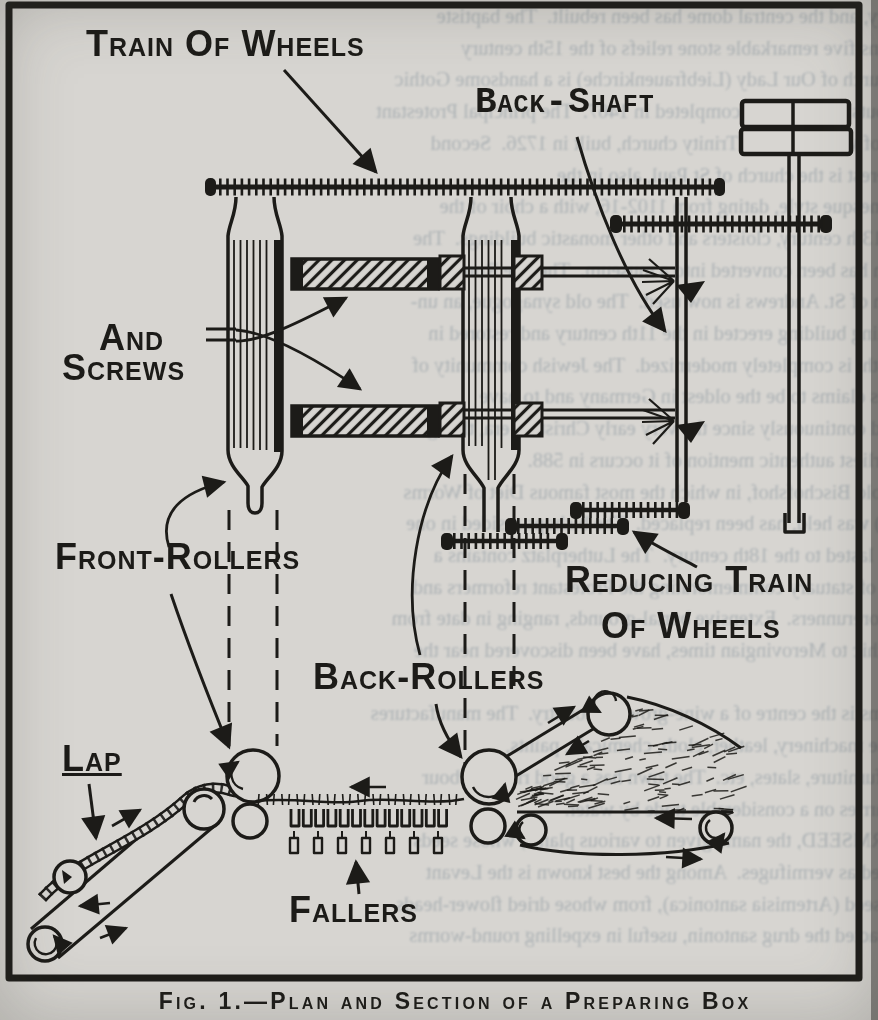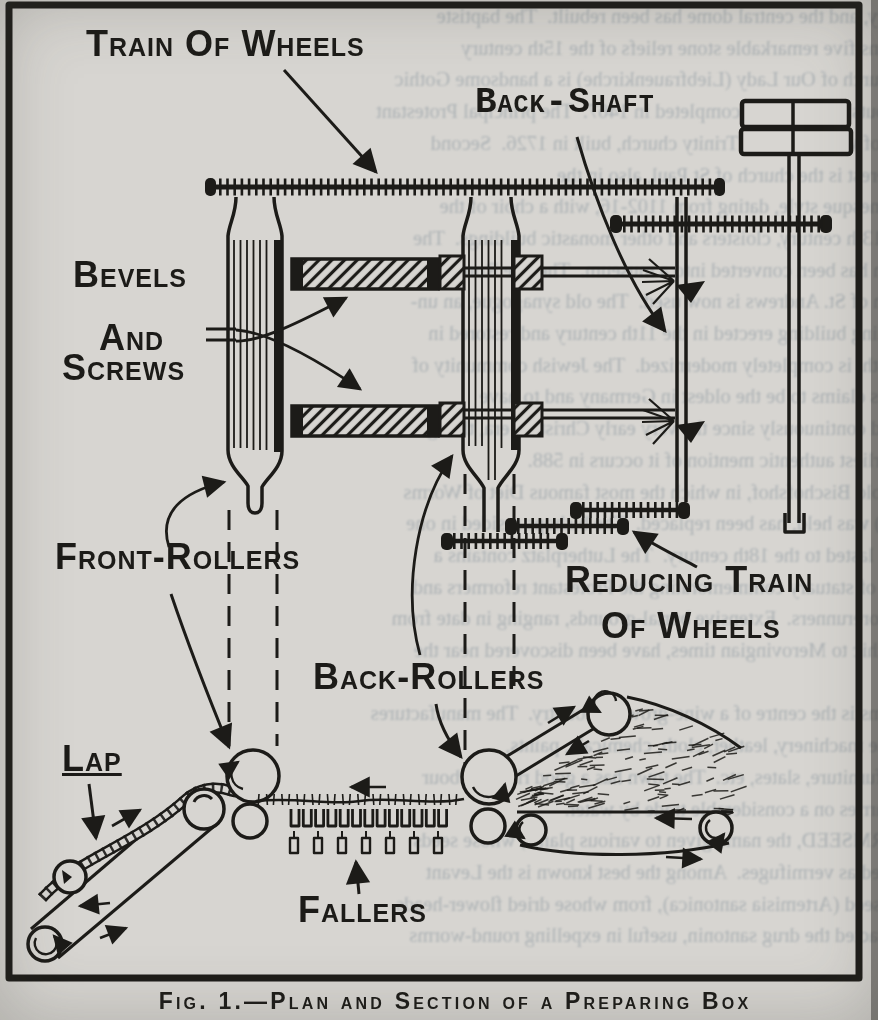--- a/index.html
+++ b/index.html
@@ -25,21 +25,21 @@
   .lbl-train{left:86px;top:26px;}
   .lbl-backshaft{left:475px;top:85px;font-family:Liberation Mono, monospace;}
   .lbl-bevels1{left:73px;top:257px;}
   .lbl-bevels2{left:99px;top:305px;margin-top:15px;}
   .lbl-bevels3{left:62px;top:350px;}
   .lbl-front{left:55px;top:539px;}
   .lbl-back{left:313px;top:659px;}
   .lbl-red1{left:565px;top:562px;}
   .lbl-red2{left:601px;top:608px;}
   .lbl-lap{left:62px;top:741px;text-decoration:underline;}
-  .lbl-fallers{left:289px;top:892px;margin-left:9px;}
+  .lbl-fallers{left:289px;top:892px;}
   .caption{position:absolute;top:988px;left:0;width:878px;text-align:center;
        font-weight:700;font-variant:small-caps;font-size:23px;
        letter-spacing:3.2px;color:var(--ink);padding-left:16px;}
 </style>
 </head>
 <body>
 
 <div class="page">
 
   <div class="bleed"><div>century, and the central dome has been rebuilt.  The baptiste</div><div>contains five remarkable stone reliefs of the 15th century</div><div>the church of Our Lady (Liebfrauenkirche) is a handsome Gothic</div><div>built outside the town, completed in 1467.  The principal Protestant</div><div>place of worship is the Trinity church, built in 1726.  Second</div><div>in interest is the church of St Paul, also in the</div><div>Romanesque style, dating from 1102-16, with a choir of the</div><div>early 13th century, cloisters and other monastic buildings.  The</div><div>church has been converted into a museum.  The late Romanesque</div><div>church of St. Andrews is now used.  The old synagogue, an un-</div><div>assuming building erected in the 11th century and restored in</div><div>the 13th, is completely modernized.  The Jewish community of</div><div>Worms claims to be the oldest in Germany and to have</div><div>existed continuously since the very early Christian era, though</div><div>the earliest authentic mention of it occurs in 588.</div><div>  The old Bischofshof, in which the most famous Diet of Worms</div><div>(1521) was held, has been replaced.  The bishops resided in one</div><div>which lasted to the 18th century.  The Lutherplatz contains a</div><div>group of statuary commemorating the Protestant reformers and</div><div>their forerunners.  Extensive burial-grounds, ranging in date from</div><div>Neolithic to Merovingian times, have been discovered near the</div><div>city.</div><div>  Worms is the centre of a wine-growing country.  The manufactures</div><div>include machinery, leather, cloth, chemicals, paints,</div><div>cork, furniture, slates, etc.  The town has a good river harbour</div><div>and carries on a considerable trade by water.</div><div>  WORMSEED, the name given to various plants, whose seeds</div><div>are used as vermifuges.  Among the best known is the Levant</div><div>wormseed (Artemisia santonica), from whose dried flower-heads</div><div>is extracted the drug santonin, useful in expelling round-worms</div></div>
@@ -438,21 +438,20 @@
     </g>
 
     <g>
       <rect class="s" stroke-width="7" x="9" y="5" width="850" height="973"></rect>
       <rect class="f" x="871" y="0" width="7" height="1020" opacity="0.45"></rect>
     </g>
   </svg>
 
   <div class="lbl lbl-train">Train Of Wheels</div>
   <div class="lbl lbl-backshaft">Back-Shaft</div>
-  <div class="lbl lbl-bevels1">Bevels</div>
   <div class="lbl lbl-bevels2">And</div>
   <div class="lbl lbl-bevels3">Screws</div>
   <div class="lbl lbl-front">Front-Rollers</div>
   <div class="lbl lbl-back">Back-Rollers</div>
   <div class="lbl lbl-red1">Reducing Train</div>
   <div class="lbl lbl-red2">Of Wheels</div>
   <div class="lbl lbl-lap">Lap</div>
   <div class="lbl lbl-fallers">Fallers</div>
 
   <div class="caption">Fig. 1.—Plan and Section of a Preparing Box</div>

